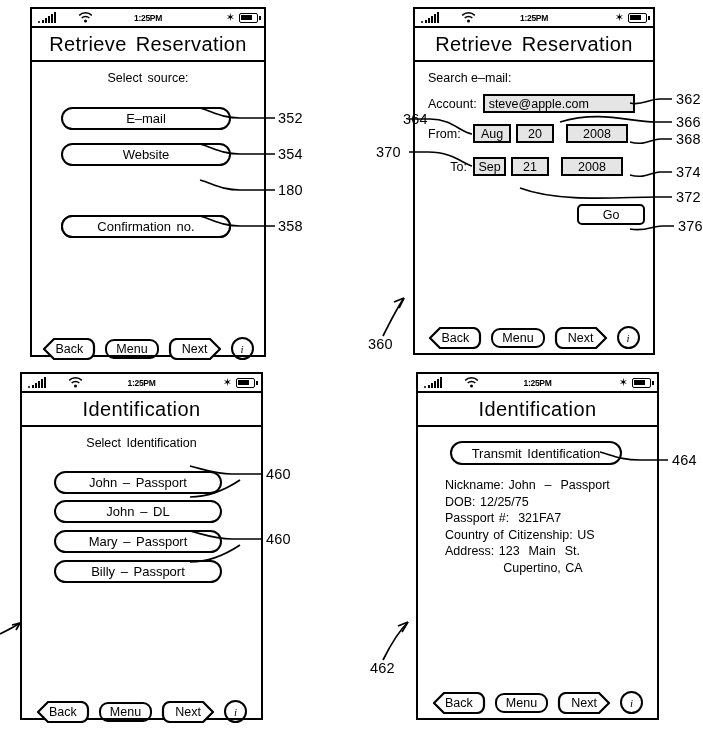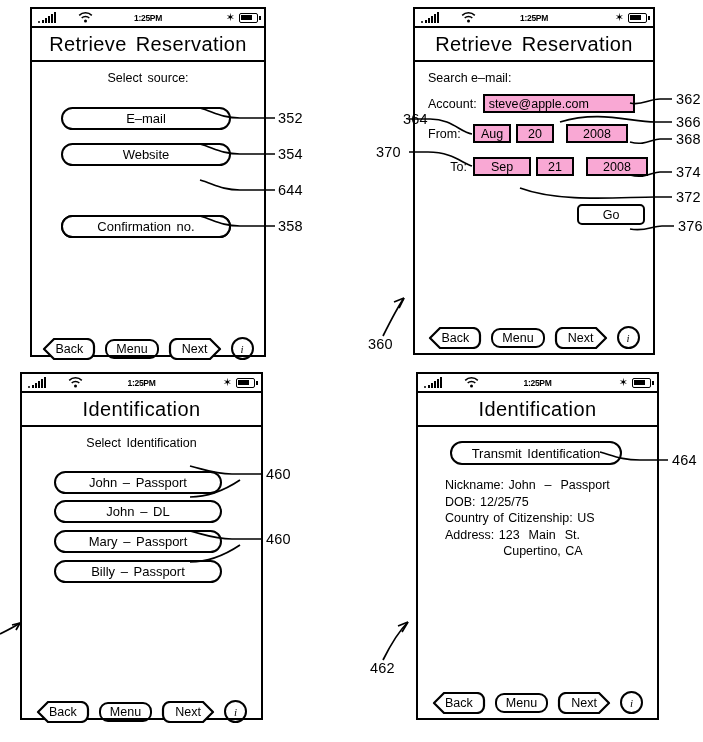--- a/index.html
+++ b/index.html
@@ -49,21 +49,21 @@
   .nb-arrow svg{position:absolute;left:0;top:0;}
   .nb-arrow span{position:relative;z-index:2;}
   .info{width:19px;height:19px;border:2px solid #000;border-radius:50%;
         display:flex;align-items:center;justify-content:center;font-size:11px;
         font-family:"Liberation Serif",serif;font-style:italic;}
 
   
   .formrow{position:absolute;display:flex;align-items:center;}
   .flabel{font-size:12.5px;}
   .fbox{box-sizing:border-box;border:2.2px solid #000;display:flex;align-items:center;
-        justify-content:center;font-size:12.5px;height:19px;background:#f9a8d4;}
+        justify-content:center;font-size:12.5px;height:19px;background:#e5e5e5;}
   .fbox.left{justify-content:flex-start;padding-left:4px;}
   .gobtn{position:absolute;box-sizing:border-box;border:2.2px solid #000;border-radius:5px;
          width:68px;height:21px;display:flex;align-items:center;justify-content:center;
          font-size:12.5px;}
 
   
   .details{position:absolute;font-size:12.5px;line-height:16.5px;word-spacing:1px;}
   .details div{white-space:pre;}
 
   
@@ -187,21 +187,21 @@
 
       <div class="formrow" style="left:13px;top:62px;">
         <span class="flabel" style="width:43px;">From:</span>
         <span class="fbox" style="width:38px;margin-left:2px;">Aug</span>
         <span class="fbox" style="width:38px;margin-left:5px;">20</span>
         <span class="fbox" style="width:62px;margin-left:12px;">2008</span>
       </div>
 
       <div class="formrow" style="left:13px;top:95px;">
         <span class="flabel" style="width:43px;text-align:right;padding-right:4px;box-sizing:border-box;">To:</span>
-        <span class="fbox" style="width:58px;margin-left:2px;text-align:center;">Sep</span>
+        <span class="fbox" style="width:33px;margin-left:2px;text-align:center;">Sep</span>
         <span class="fbox" style="width:38px;margin-left:5px;">21</span>
         <span class="fbox" style="width:62px;margin-left:12px;">2008</span>
       </div>
 
       <div class="gobtn" style="left:162px;top:142px;">
         <span>Go</span>
       </div>
 
       <div class="navbar">
         <div class="navbtn nb-arrow" style="width:54px;">
@@ -328,20 +328,21 @@
     </div>
 
     <div class="screen">
       <div class="optbtn" style="left:32px;top:14px;width:172px;height:24px;">
         <span>Transmit Identification</span>
       </div>
 
       <div class="details" style="left:27px;top:50px;">
         <div>Nickname: John  –  Passport</div>
         <div>DOB: 12/25/75</div>
+        <div>Passport #:  321FA7</div>
         <div>Country of Citizenship: US</div>
         <div>Address: 123  Main  St.</div>
         <div>             Cupertino, CA</div>
       </div>
 
       <div class="navbar">
         <div class="navbtn nb-arrow" style="width:54px;">
           <svg width="54" height="22" viewBox="0 0 54 22">
               <path d="M12 1 H45 a7 7 0 0 1 7 7 v6 a7 7 0 0 1 -7 7 H12 L2 11 Z" fill="#fff" stroke="#000" stroke-width="2.2" stroke-linejoin="round"></path>
             </svg>
@@ -395,21 +396,21 @@
 
       <path d="M600 452 C614 456, 622 460, 640 460 L668 460"></path>
 
       <path d="M383 660 C391 644, 398 632, 408 622"></path>
       <path d="M408 622 L402 632 M408 622 L398 626"></path>
     </g>
   </svg>
 
   <div class="ref" style="left:278px;top:110px;">352</div>
   <div class="ref" style="left:278px;top:146px;">354</div>
-  <div class="ref" style="left:278px;top:182px;">644</div>
+  <div class="ref" style="left:278px;top:182px;">180</div>
   <div class="ref" style="left:278px;top:218px;">358</div>
 
   <div class="ref" style="left:676px;top:91px;">362</div>
   <div class="ref" style="left:676px;top:114px;">366</div>
   <div class="ref" style="left:676px;top:131px;">368</div>
   <div class="ref" style="left:676px;top:164px;">374</div>
   <div class="ref" style="left:676px;top:189px;">372</div>
   <div class="ref" style="left:678px;top:218px;">376</div>
 
   <div class="ref" style="left:376px;top:111px;margin-left:27px;">364</div>

